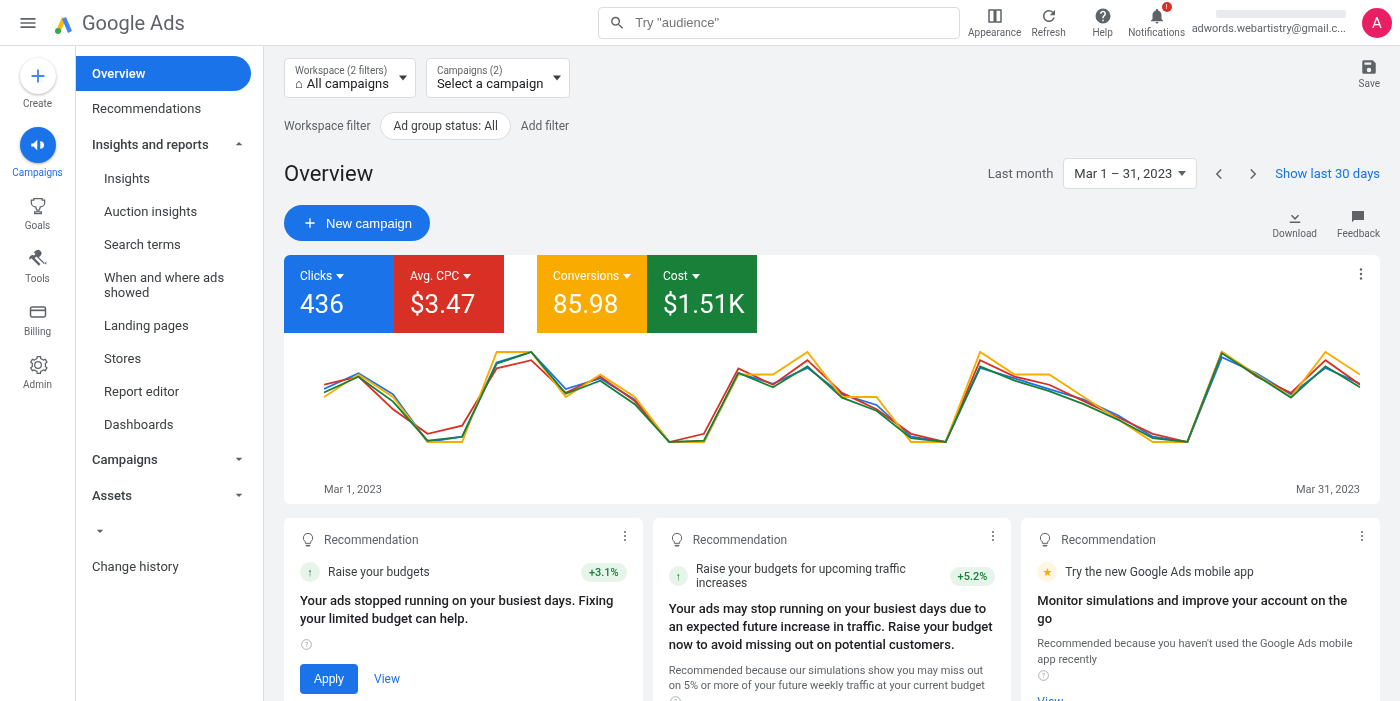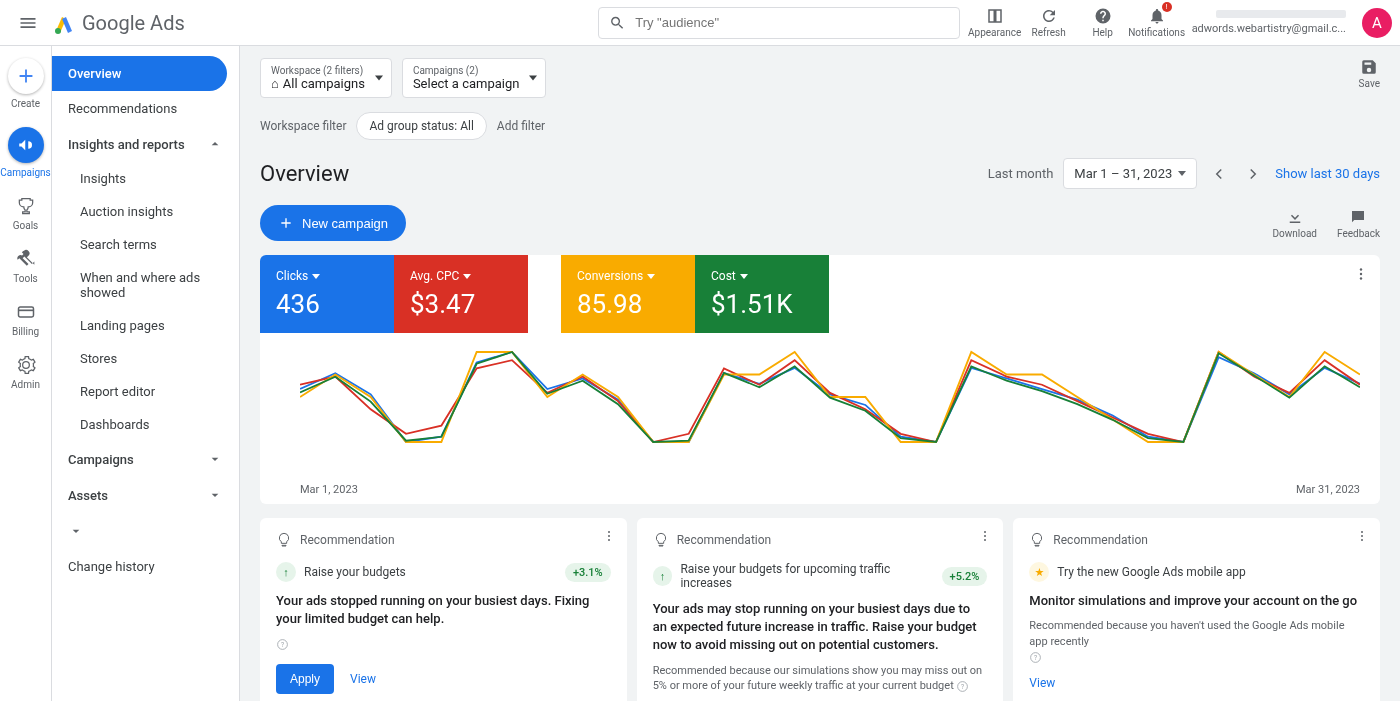--- a/index.html
+++ b/index.html
@@ -13,21 +13,21 @@
 .search-box svg { width: 18px; height: 18px; fill: #5f6368; margin-right: 10px; }
 .search-box input { border: none; outline: none; font-size: 13px; width: 100%; }
 .top-actions { display: flex; gap: 0; }
 .top-action { width: 54px; height: 46px; display: flex; flex-direction: column; align-items: center; justify-content: center; font-size: 10px; color: #5f6368; cursor: pointer; position: relative; }
 .top-action svg { width: 18px; height: 18px; fill: #5f6368; margin-bottom: 2px; }
 .notif-badge { position: absolute; top: 2px; right: 12px; width: 10px; height: 10px; background: #d93025; border-radius: 50%; color: #fff; font-size: 8px; display: flex; align-items: center; justify-content: center; }
 .account-area { display: flex; flex-direction: column; align-items: flex-end; justify-content: center; margin-left: 8px; margin-right: 8px; font-size: 11px; color: #5f6368; }
 .account-area .line1 { background: #e8eaed; width: 130px; height: 8px; border-radius: 2px; margin-bottom: 4px; }
 .avatar { width: 30px; height: 30px; border-radius: 50%; background: #e91e63; color: #fff; display: flex; align-items: center; justify-content: center; font-size: 15px; margin-left: 8px; }
 .layout { display: flex; height: 655px; }
-.rail { width: 52px; background: #fff; border-right: 1px solid #dadce0; display: flex; flex-direction: column; align-items: center; padding-top: 12px; gap: 18px; }
+.rail { width: 76px; background: #fff; border-right: 1px solid #dadce0; display: flex; flex-direction: column; align-items: center; padding-top: 12px; gap: 18px; }
 .rail-item { display: flex; flex-direction: column; align-items: center; font-size: 10px; color: #5f6368; cursor: pointer; width: 100%; }
 .rail-item.active { color: #1a73e8; }
 .rail-fab { width: 36px; height: 36px; border-radius: 50%; background: #fff; box-shadow: 0 1px 3px rgba(0,0,0,.3); display: flex; align-items: center; justify-content: center; font-size: 22px; }
 .rail-fab.blue { background: #1a73e8; }
 .rail-icon { width: 20px; height: 20px; margin-bottom: 4px; }
 .rail-icon svg { width: 20px; height: 20px; fill: #5f6368; }
 .sidebar { width: 188px; background: #fff; border-right: 1px solid #dadce0; padding-top: 10px; overflow-y: auto; }
 .side-pill { background: #1a73e8; color: #fff; border-radius: 0 18px 18px 0; padding: 10px 16px; font-size: 13px; font-weight: 500; margin-right: 12px; }
 .side-item { padding: 10px 16px; font-size: 13px; color: #3c4043; cursor: pointer; display: flex; justify-content: space-between; align-items: center; }
 .side-item.bold { font-weight: 500; }
@@ -49,21 +49,21 @@
 .nav-arrow { width: 24px; height: 24px; display: flex; align-items: center; justify-content: center; color: #5f6368; cursor: pointer; }
 .link { color: #1a73e8; font-size: 13px; cursor: pointer; }
 .save-icon-area { position: absolute; top: 12px; right: 20px; text-align: center; font-size: 10px; color: #5f6368; }
 .action-row { display: flex; justify-content: space-between; align-items: center; margin-top: 16px; }
 .new-campaign-btn { background: #1a73e8; color: #fff; border-radius: 20px; padding: 10px 18px; font-size: 13px; font-weight: 500; display: flex; align-items: center; gap: 8px; border: none; cursor: pointer; }
 .right-actions { display: flex; gap: 20px; }
 .right-action { display: flex; flex-direction: column; align-items: center; font-size: 10px; color: #5f6368; cursor: pointer; }
 .right-action svg { width: 18px; height: 18px; fill: #5f6368; margin-bottom: 2px; }
 .score-card { background: #fff; border-radius: 6px; margin-top: 14px; overflow: hidden; position: relative; }
 .metrics-row { display: flex; }
-.metric { padding: 14px 16px; color: #fff; width: 134px; }
+.metric { padding: 14px 16px; color: #fff; width: 110px; }
 .metric .label { font-size: 12px; margin-bottom: 6px; display: flex; align-items: center; gap: 4px; }
 .metric .value { font-size: 26px; font-weight: 400; }
 .m-blue { background: #1a73e8; }
 .m-red { background: #d93025; }
 .m-yellow { background: #f9ab00; margin-left: 33px; }
 .m-green { background: #188038; }
 .chart-area { height: 150px; padding: 14px 20px 8px 40px; position: relative; }
 .chart-area svg { width: 100%; height: 110px; }
 .chart-dates { display: flex; justify-content: space-between; font-size: 11px; color: #5f6368; padding: 0 20px 8px 40px; }
 .more-icon { position: absolute; right: 10px; top: 10px; cursor: pointer; color: #5f6368; }

